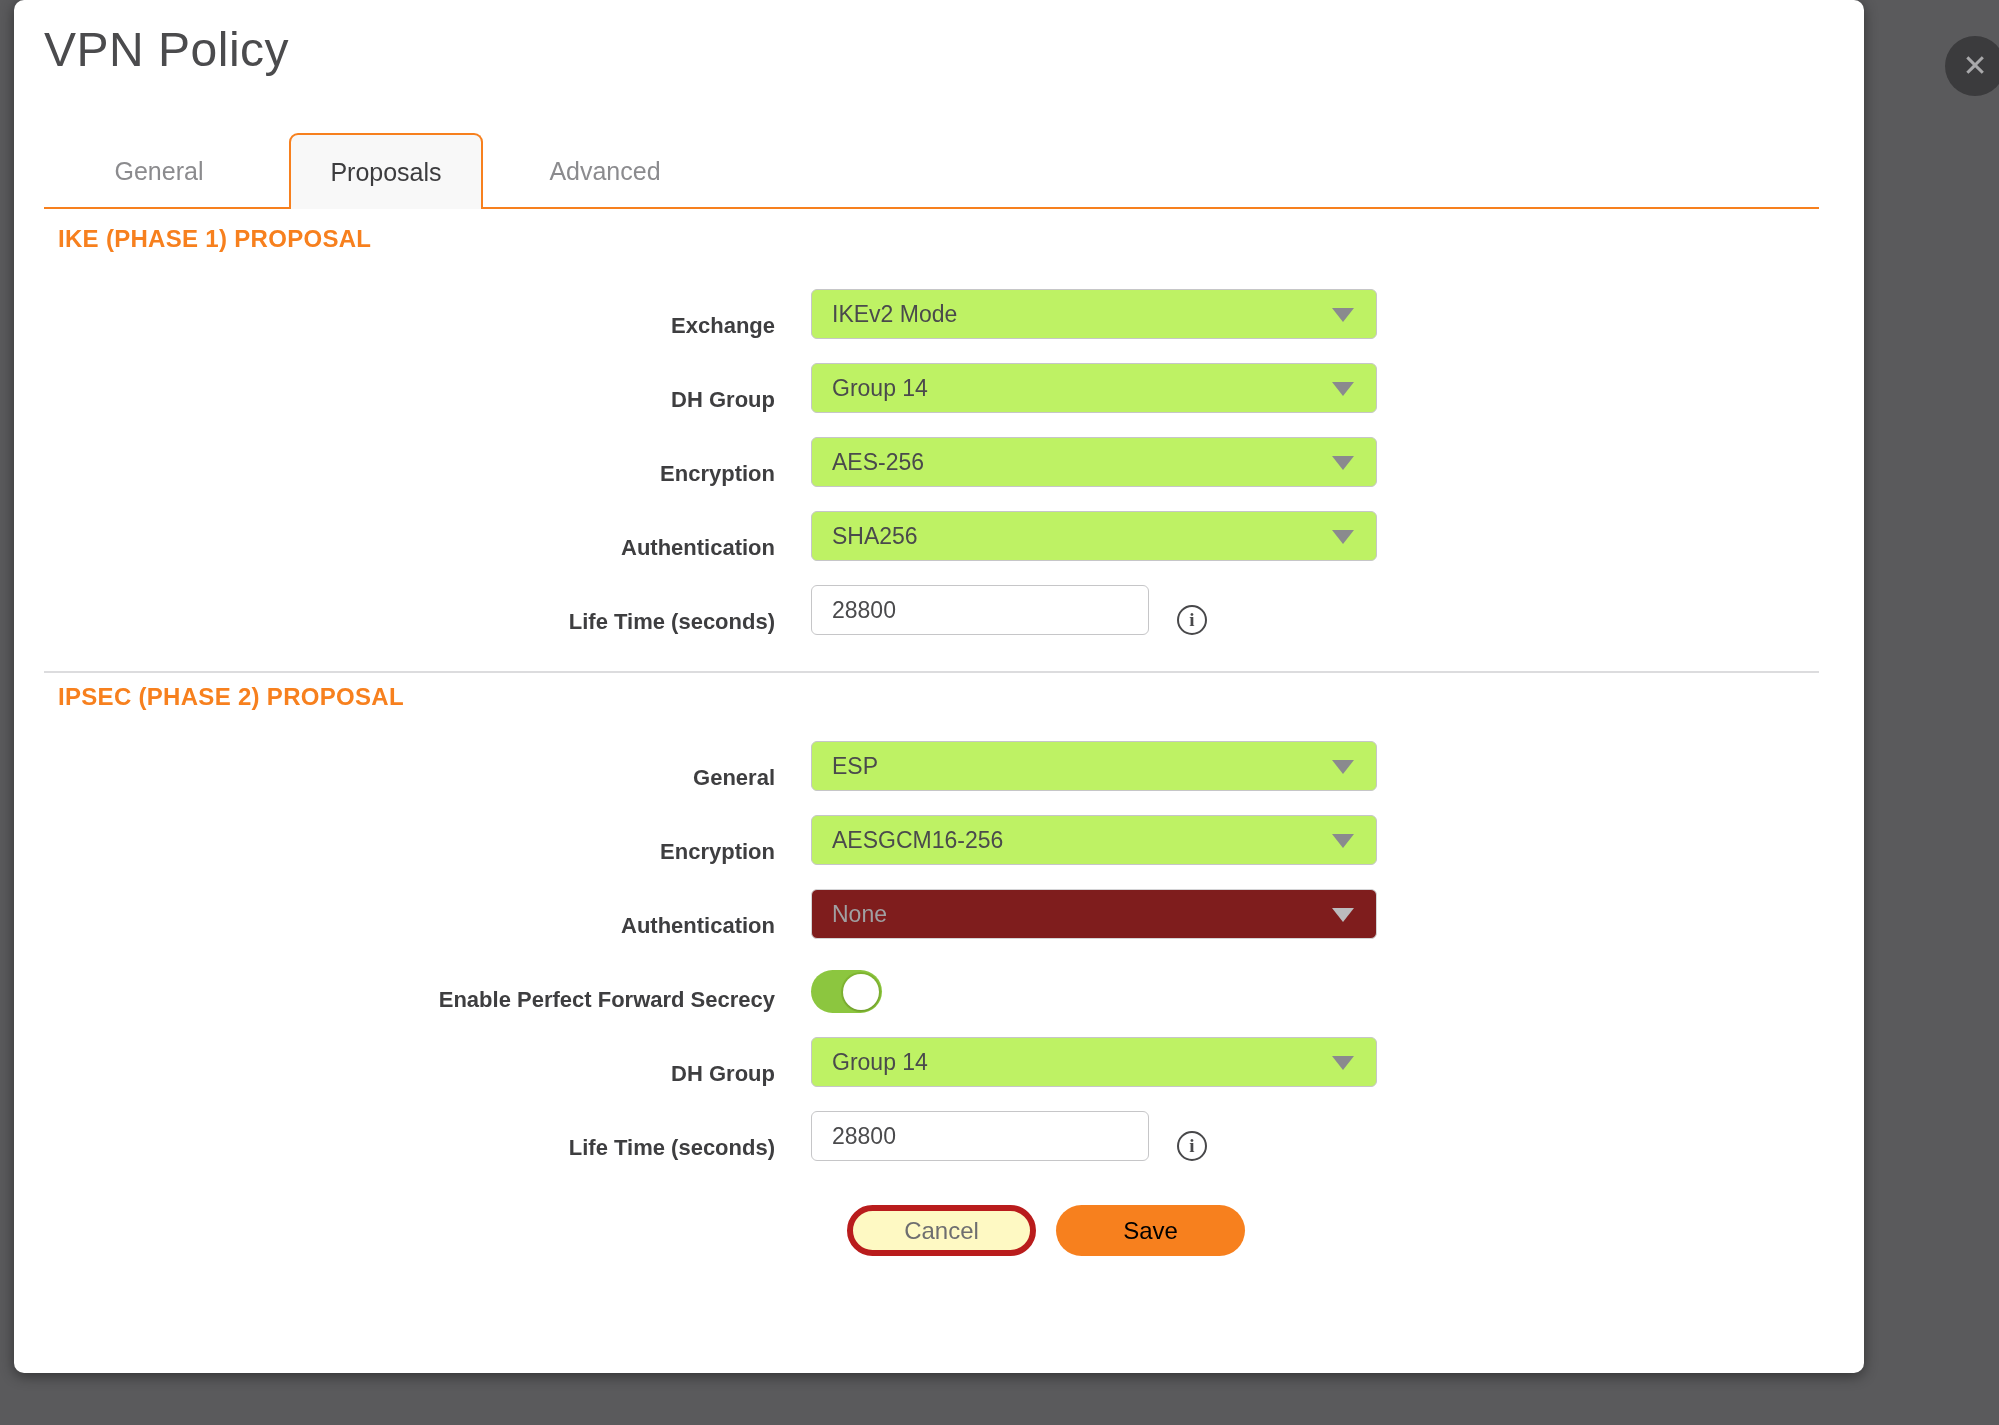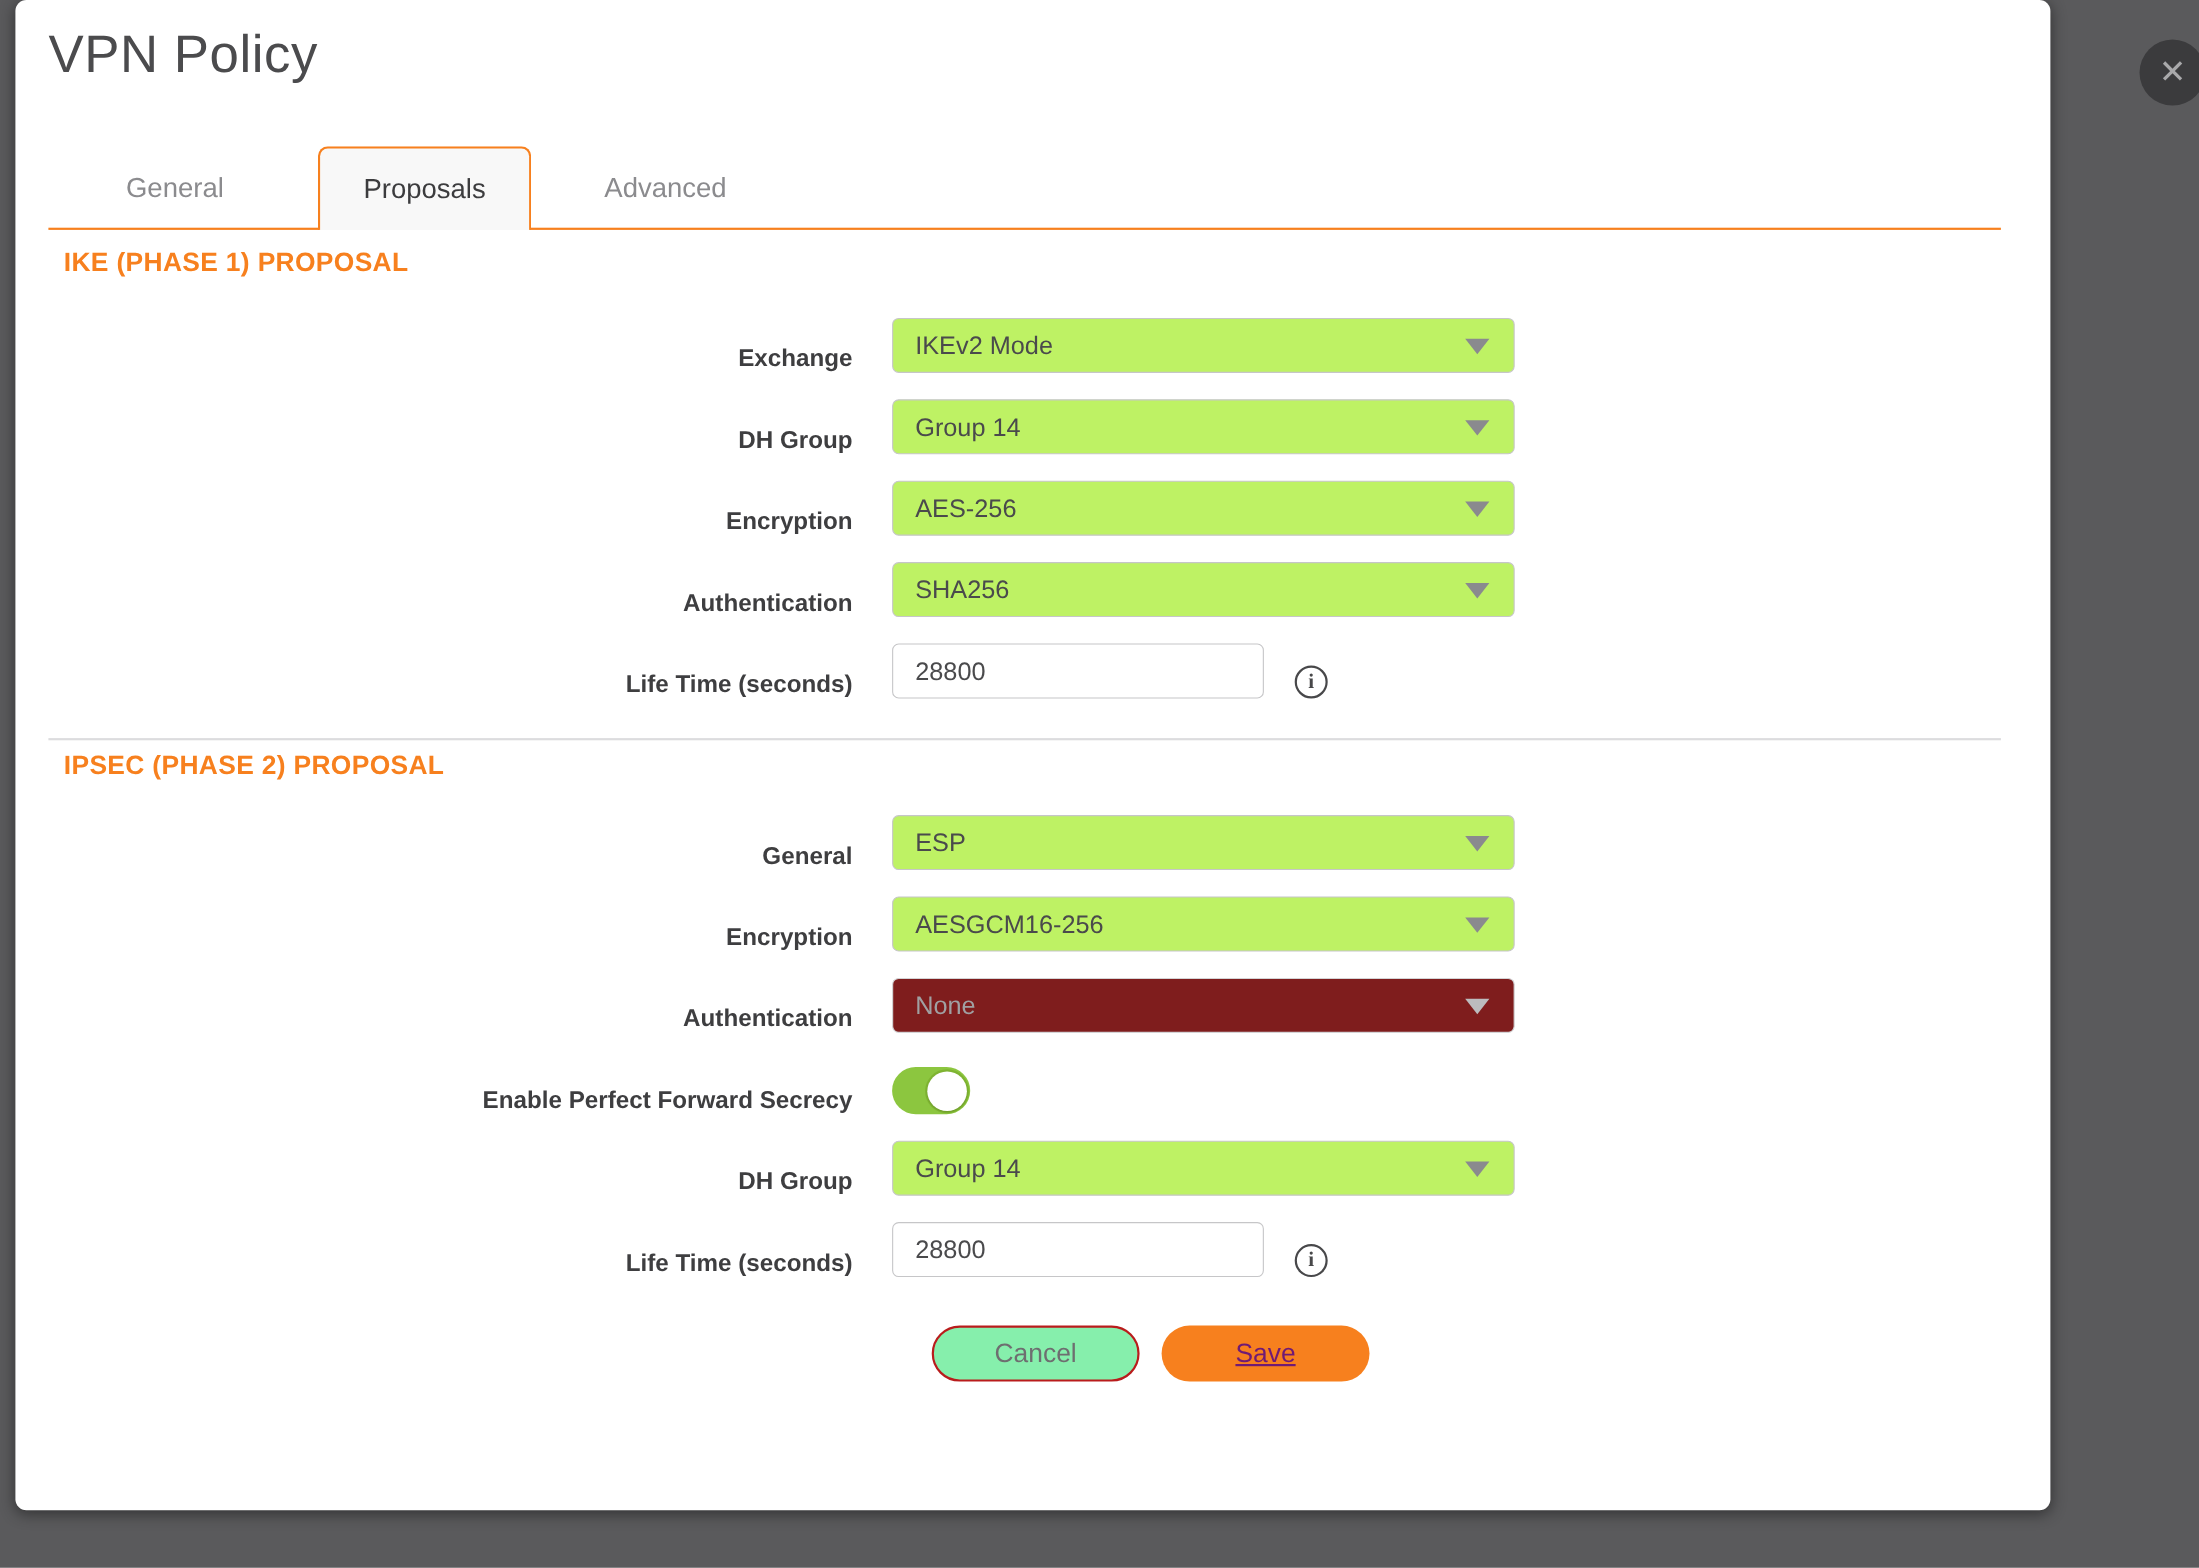--- a/index.html
+++ b/index.html
@@ -188,30 +188,29 @@
   .btn {
     width: 189px; height: 51px;
     border-radius: 26px;
     font-size: 24px;
     display: flex;
     align-items: center;
     justify-content: center;
     cursor: pointer;
   }
   .btn-cancel {
-    background: #86efac;
-    border: 2px solid #b91c1c;
+    background: #fef9c3;
+    border: 6px solid #b91c1c;
     color: #6e6e70;
   }
   .btn-save {
     background: var(--accent, #F7801E);
     border: none;
-    color: #701a75;
+    color: #000000;
     font-weight: 500;
-    text-decoration: underline;
   }
 </style>
 </head>
 <body>
 
 <div class="dialog">
 
   <div class="dialog-title">VPN Policy</div>
 
   <div class="close-btn">✕</div>

